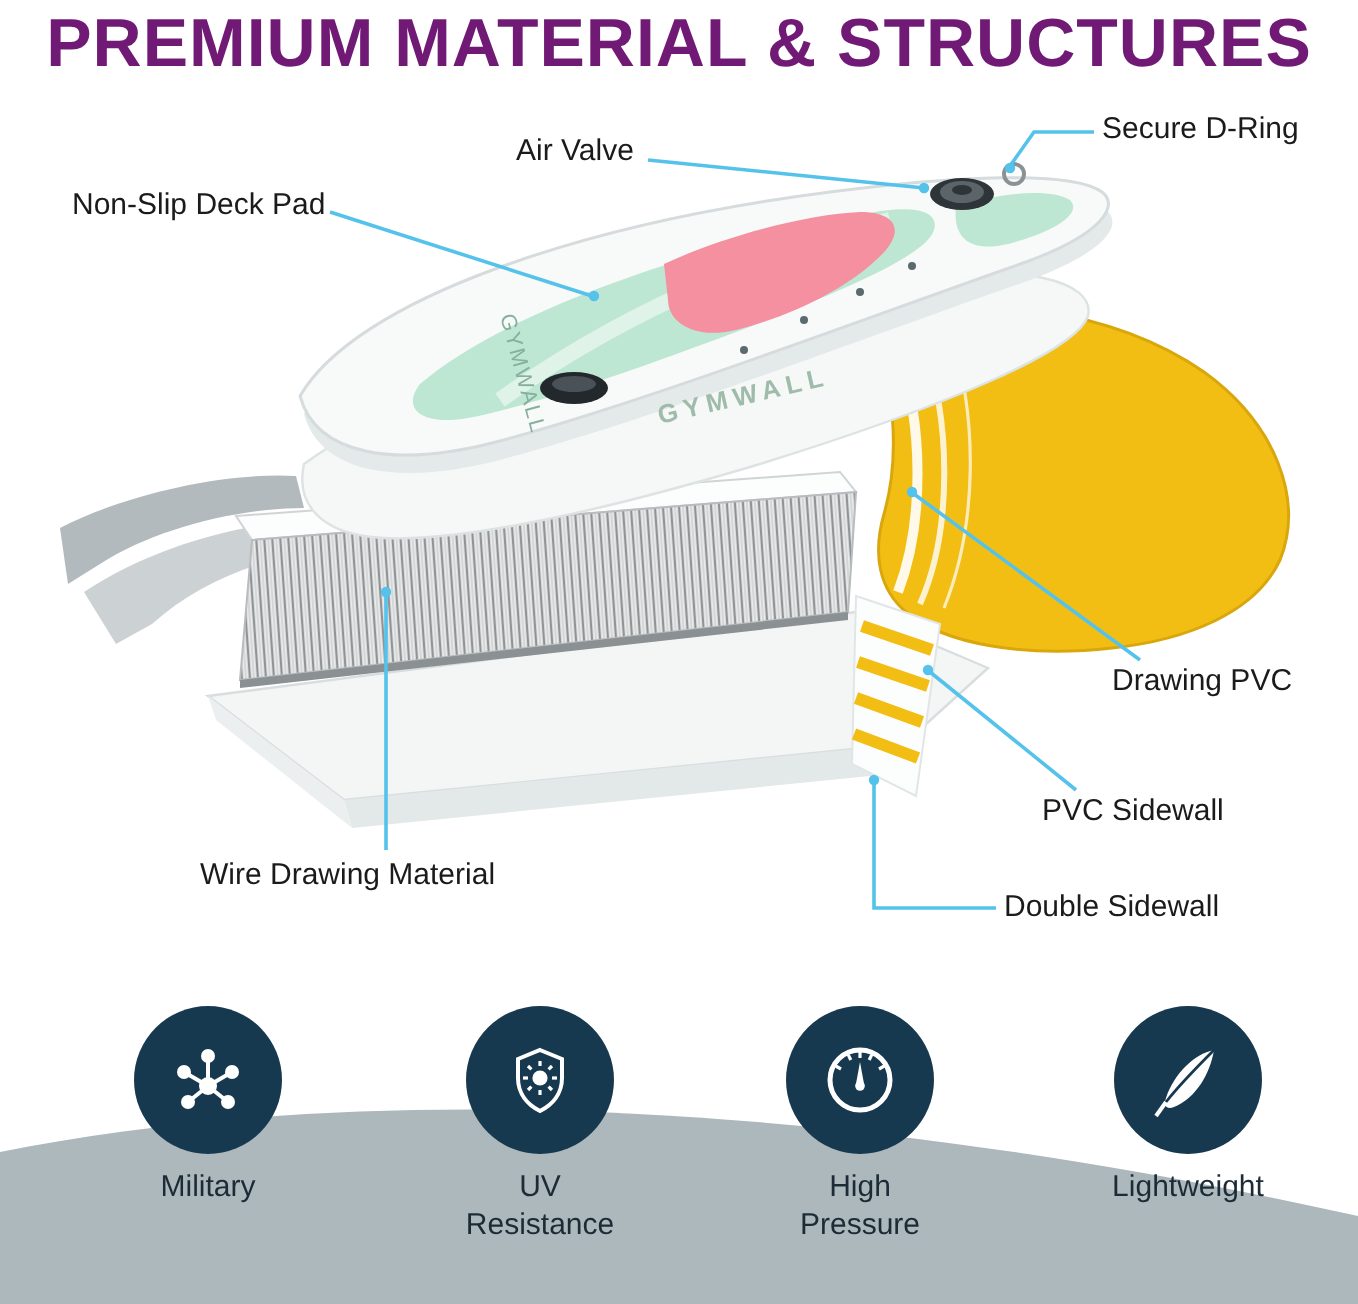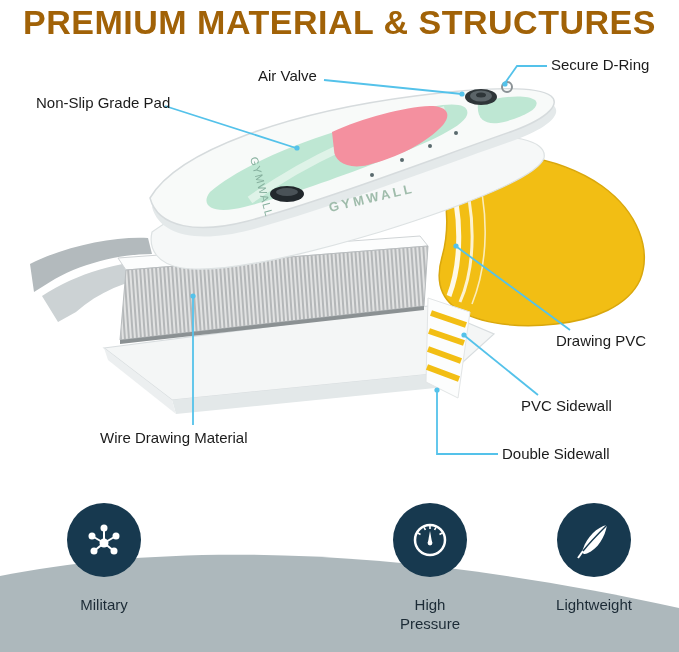--- a/index.html
+++ b/index.html
@@ -2,36 +2,36 @@
 <html><head>
 <meta charset="utf-8">
 <style>
   html,body{margin:0;padding:0;background:#ffffff;}
   .stage{
     position:relative;width:679px;height:652px;overflow:hidden;background:#ffffff;
     font-family:"Liberation Sans", sans-serif;
   }
   .title{
     position:absolute;top:0;left:0;width:679px;margin:0;text-align:center;
-    font-size:34px;font-weight:bold;letter-spacing:0.5px;color:#a16207;line-height:44px;
+    font-size:34px;font-weight:bold;letter-spacing:0.5px;color:#701a75;line-height:44px;
   }
   .art{position:absolute;left:0;top:0;}
   .callout{
     position:absolute;font-size:15px;color:#1b1b1b;white-space:nowrap;line-height:18px;
   }
   .band{position:absolute;left:0;top:530px;}
   .feature{
     position:absolute;top:503px;width:140px;transform:translateX(-50%);
     text-align:center;
   }
   .badge{
     width:74px;height:74px;border-radius:50%;background:#17394F;margin:0 auto;
     display:flex;align-items:center;justify-content:center;
   }
-  .flabel{margin-top:19px;font-size:15px;line-height:1.25;color:#1c2b36;}
+  .flabel{margin-top:8px;font-size:15px;line-height:1.25;color:#1c2b36;}
   .fline{display:block;}
 </style>
 </head>
 <body>
 
 <div class="stage">
 
   <h1 class="title">PREMIUM MATERIAL &amp; STRUCTURES</h1>
 
   <svg class="art" width="679" height="500" viewBox="0 0 679 500">
@@ -125,21 +125,21 @@
       <circle cx="297" cy="148" r="2.6"></circle>
       <circle cx="456" cy="246" r="2.6"></circle>
       <circle cx="464" cy="335" r="2.6"></circle>
       <circle cx="437" cy="390" r="2.6"></circle>
       <circle cx="193" cy="296" r="2.6"></circle>
     </g>
   </svg>
 
   <div class="callout" style="left:258px;top:67px">Air Valve</div>
   <div class="callout" style="left:551px;top:56px">Secure D-Ring</div>
-  <div class="callout" style="left:36px;top:94px">Non-Slip Grade Pad</div>
+  <div class="callout" style="left:36px;top:94px">Non-Slip Deck Pad</div>
   <div class="callout" style="left:556px;top:332px">Drawing PVC</div>
   <div class="callout" style="left:521px;top:397px">PVC Sidewall</div>
   <div class="callout" style="left:502px;top:445px">Double Sidewall</div>
   <div class="callout" style="left:100px;top:429px">Wire Drawing Material</div>
 
   <svg class="band" width="679" height="122" viewBox="0 0 679 122">
     <path d="M0,46 C170,12 400,16 679,78 L679,122 L0,122 Z" fill="#ADB8BC"></path>
   </svg>
 
   <div class="feature" style="left:104px">
@@ -160,20 +160,42 @@
           <circle cx="-10" cy="11" r="3.5"></circle>
             <circle cx="-12" cy="-4" r="3.5"></circle>
         </g>
       </svg>
     </div>
     <div class="flabel">
       <span class="fline">Military</span>
     </div>
   </div>
 
+  <div class="feature" style="left:270px">
+    <div class="badge">
+      <svg width="46" height="46" viewBox="-23 -23 46 46">
+        <path d="M0,-15 L11,-10.5 L11,-1 C11,7 6,12.5 0,15.5 C-6,12.5 -11,7 -11,-1 L-11,-10.5 Z" fill="none" stroke="#fff" stroke-width="2"></path>
+        <circle cx="0" cy="-1" r="3.8" fill="#fff"></circle>
+        <g stroke="#fff" stroke-width="1.6">
+          <line x1="0" y1="-7" x2="0" y2="-9.5"></line>
+            <line x1="0" y1="5" x2="0" y2="7.5"></line>
+          <line x1="-6" y1="-1" x2="-8.5" y2="-1"></line>
+            <line x1="6" y1="-1" x2="8.5" y2="-1"></line>
+          <line x1="-4.3" y1="-5.3" x2="-6" y2="-7"></line>
+            <line x1="4.3" y1="-5.3" x2="6" y2="-7"></line>
+          <line x1="-4.3" y1="3.3" x2="-6" y2="5"></line>
+            <line x1="4.3" y1="3.3" x2="6" y2="5"></line>
+        </g>
+      </svg>
+    </div>
+    <div class="flabel">
+      <span class="fline">UV</span>
+      <span class="fline">Resistance</span>
+    </div>
+  </div>
 
   <div class="feature" style="left:430px">
     <div class="badge">
       <svg width="46" height="46" viewBox="-23 -23 46 46">
         <circle r="15" fill="none" stroke="#fff" stroke-width="2.5"></circle>
         <g stroke="#fff" stroke-width="1.6">
           <line x1="-9.5" y1="-5.5" x2="-12.1" y2="-7"></line>
           <line x1="-4.6" y1="-10" x2="-5.9" y2="-12.7"></line>
           <line x1="0" y1="-11" x2="0" y2="-14"></line>
           <line x1="4.6" y1="-10" x2="5.9" y2="-12.7"></line>

